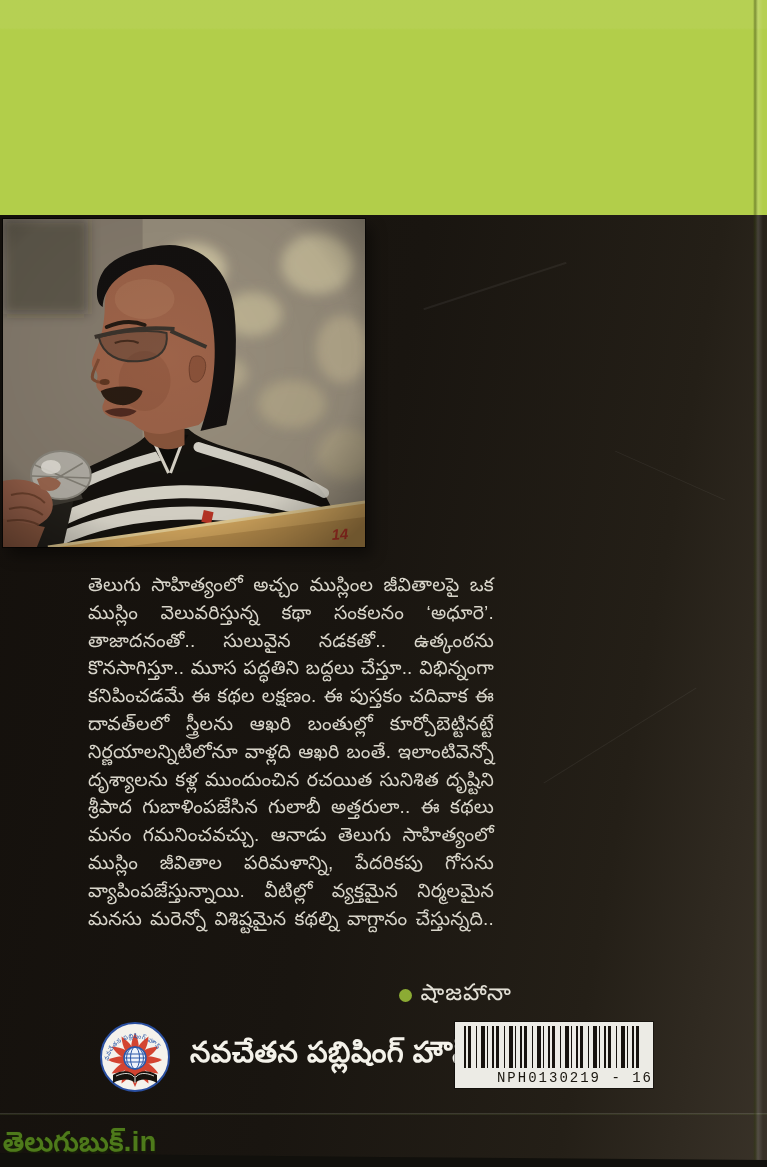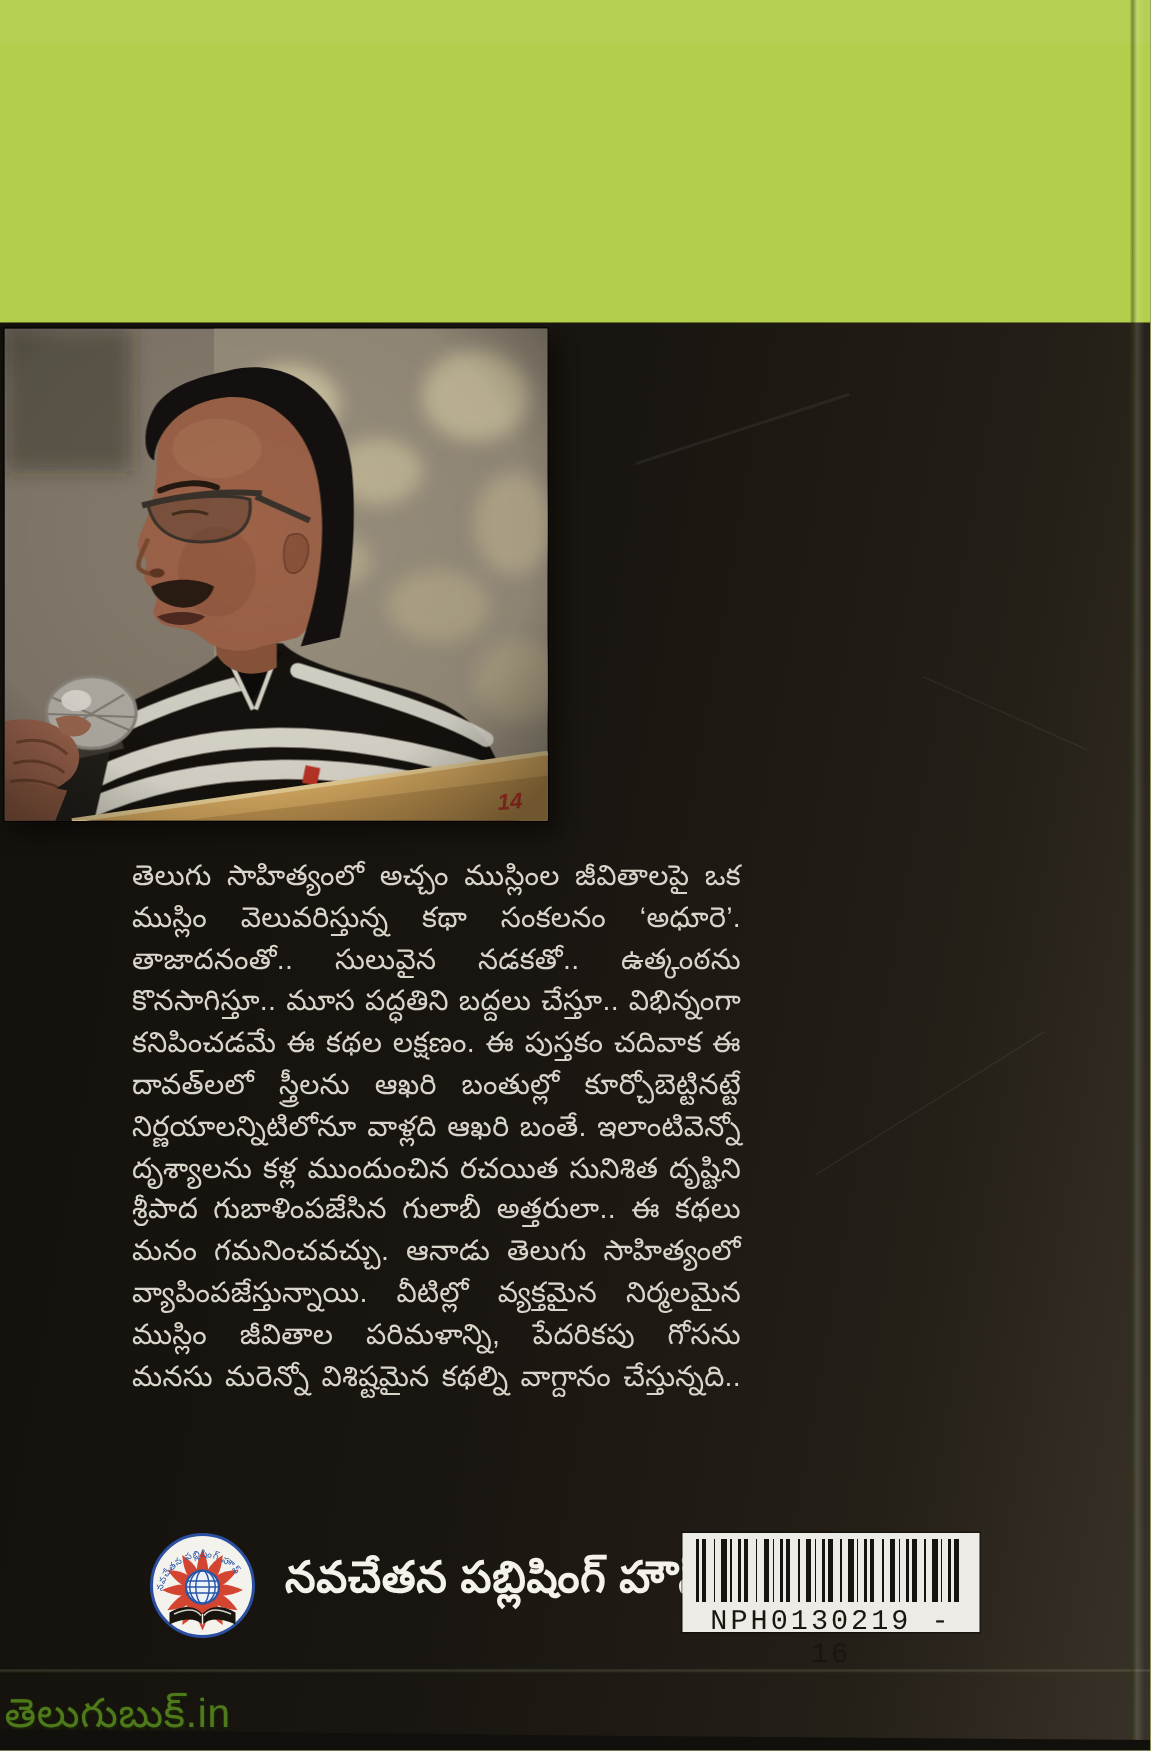--- a/index.html
+++ b/index.html
@@ -63,31 +63,31 @@
     background:#ecebe5;box-shadow:0 0 0 1px rgba(0,0,0,.4);
   }
   .barcode .bars{
     margin:4px 9px 0 9px;height:42px;
     background:repeating-linear-gradient(90deg,
       #17130e 0 2px,#ecebe5 2px 4px,#17130e 4px 7px,#ecebe5 7px 12px,
       #17130e 12px 13px,#ecebe5 13px 17px,#17130e 17px 21px,#ecebe5 21px 23px,
       #17130e 23px 24px,#ecebe5 24px 28px);
   }
   .barcode .code{
-    margin-top:2px;text-align:center;
+    margin-top:2px;text-align:right;
     font-family:"Liberation Mono","DejaVu Sans Mono",monospace;
-    font-size:19px;letter-spacing:2px;color:#1a160f;
+    font-size:14px;letter-spacing:2px;color:#1a160f;
   }
   .crease{
     position:absolute;left:0;top:1113px;width:767px;height:2px;
     background:linear-gradient(180deg,rgba(255,255,255,.16),rgba(60,80,15,.25));
   }
   .watermark{
     position:absolute;left:3px;top:1127px;
-    font-size:27px;font-weight:normal;letter-spacing:.5px;
+    font-size:27px;font-weight:bold;letter-spacing:.5px;
     color:#4e7a1b;
     text-shadow:1px 2px 1px rgba(25,40,5,.55), 0 0 1px #2c4a08;
   }
   .watermark-ruler{
     position:absolute;left:3px;top:1156px;width:142px;height:7px;
     background-color:#6f9a2e;
     background-image:repeating-linear-gradient(90deg,#1c3a06 0 2px,transparent 2px 7px);
     border-bottom:2px solid #16300a;
   }
   .right-edge{
@@ -194,25 +194,28 @@
       <div class="blurb-line">తెలుగు సాహిత్యంలో అచ్చం ముస్లింల జీవితాలపై ఒక</div>
       <div class="blurb-line">ముస్లిం వెలువరిస్తున్న కథా సంకలనం ‘అధూరె’.</div>
       <div class="blurb-line">తాజాదనంతో.. సులువైన నడకతో.. ఉత్కంఠను</div>
       <div class="blurb-line">కొనసాగిస్తూ.. మూస పద్ధతిని బద్దలు చేస్తూ.. విభిన్నంగా</div>
       <div class="blurb-line">కనిపించడమే ఈ కథల లక్షణం. ఈ పుస్తకం చదివాక ఈ</div>
       <div class="blurb-line">దావత్‌లలో స్త్రీలను ఆఖరి బంతుల్లో కూర్చోబెట్టినట్టే</div>
       <div class="blurb-line">నిర్ణయాలన్నిటిలోనూ వాళ్లది ఆఖరి బంతే. ఇలాంటివెన్నో</div>
       <div class="blurb-line">దృశ్యాలను కళ్ల ముందుంచిన రచయిత సునిశిత దృష్టిని</div>
       <div class="blurb-line">శ్రీపాద గుబాళింపజేసిన గులాబీ అత్తరులా.. ఈ కథలు</div>
       <div class="blurb-line">మనం గమనించవచ్చు. ఆనాడు తెలుగు సాహిత్యంలో</div>
+      <div class="blurb-line">ముస్లిం జీవితాల పరిమళాన్ని, పేదరికపు గోసను</div>
       <div class="blurb-line">వ్యాపింపజేస్తున్నాయి. వీటిల్లో వ్యక్తమైన నిర్మలమైన</div>
-      <div class="blurb-line">ముస్లిం జీవితాల పరిమళాన్ని, పేదరికపు గోసను</div>
       <div class="blurb-line">మనసు మరెన్నో విశిష్టమైన కథల్ని వాగ్దానం చేస్తున్నది..</div>
     </div>
 
+    <div class="attribution">
+      <span class="dot"></span><span class="name">షాజహానా</span>
+    </div>
 
     <svg class="logo" viewBox="0 0 72 72">
       <circle cx="36" cy="36" r="34" fill="#f4f2ec" stroke="#2a4fa0" stroke-width="2"></circle>
       <g transform="translate(36,39)">
         <g fill="#d23b28" opacity=".95">
           <path d="M0 -27 C5 -17 5 -8 0 -1 C-5 -8 -5 -17 0 -27" transform="rotate(0)"></path>
           <path d="M0 -27 C5 -17 5 -8 0 -1 C-5 -8 -5 -17 0 -27" transform="rotate(30)"></path>
           <path d="M0 -27 C5 -17 5 -8 0 -1 C-5 -8 -5 -17 0 -27" transform="rotate(60)"></path>
           <path d="M0 -27 C5 -17 5 -8 0 -1 C-5 -8 -5 -17 0 -27" transform="rotate(90)"></path>
           <path d="M0 -27 C5 -17 5 -8 0 -1 C-5 -8 -5 -17 0 -27" transform="rotate(120)"></path>

